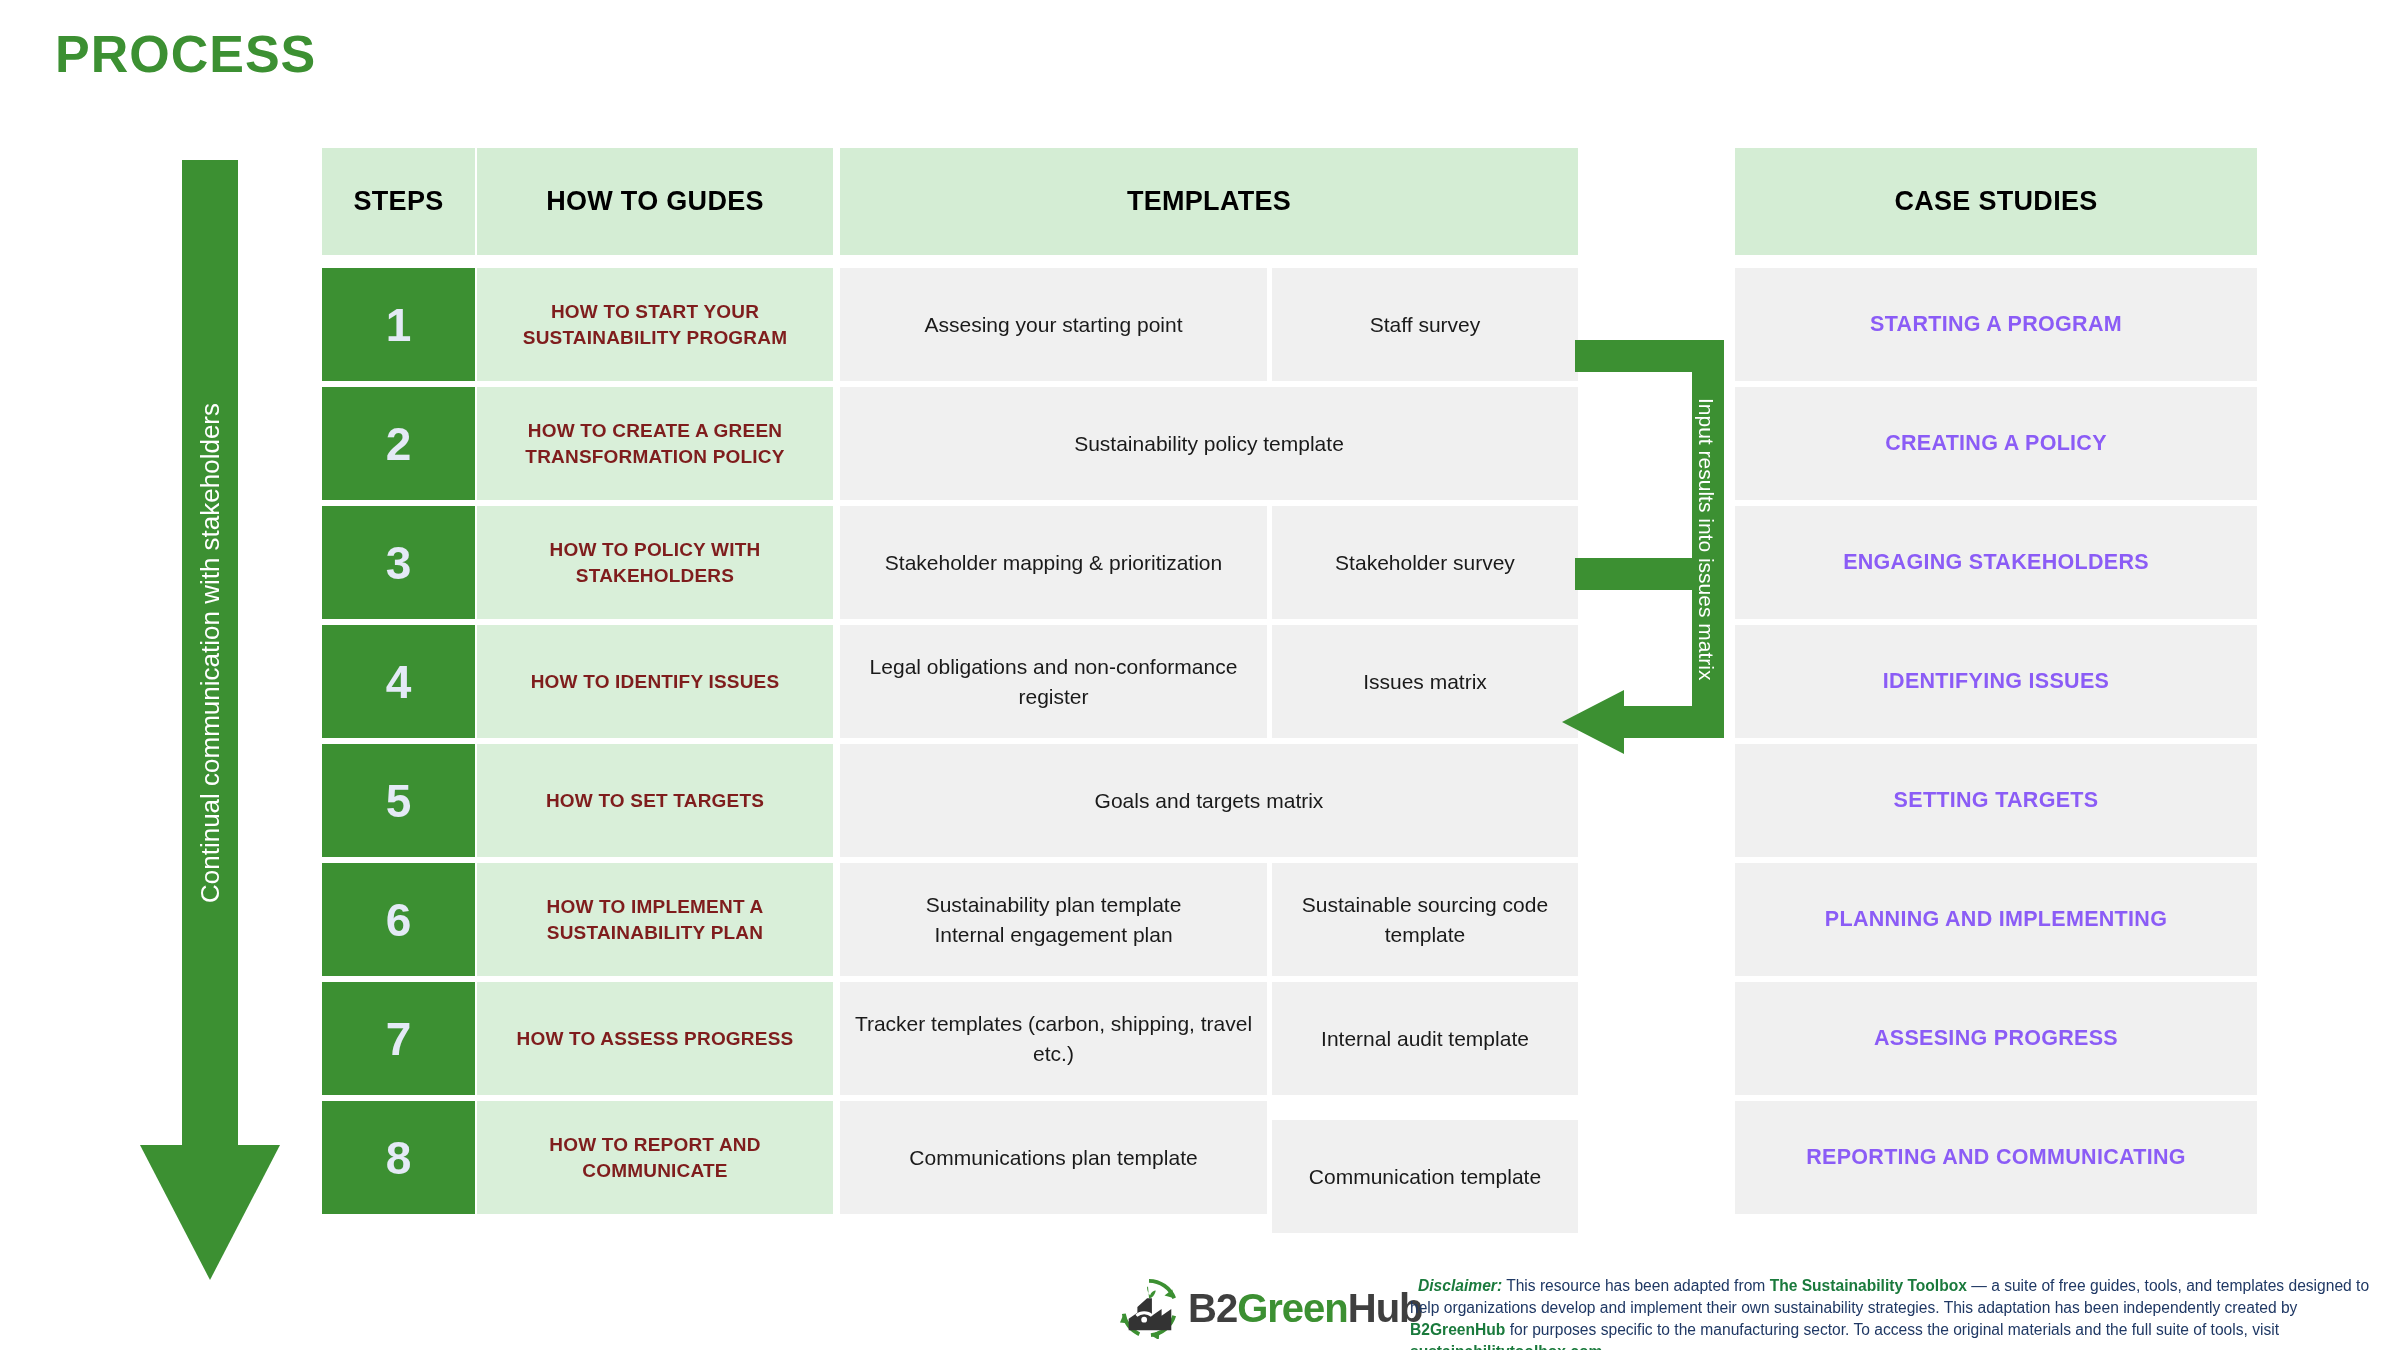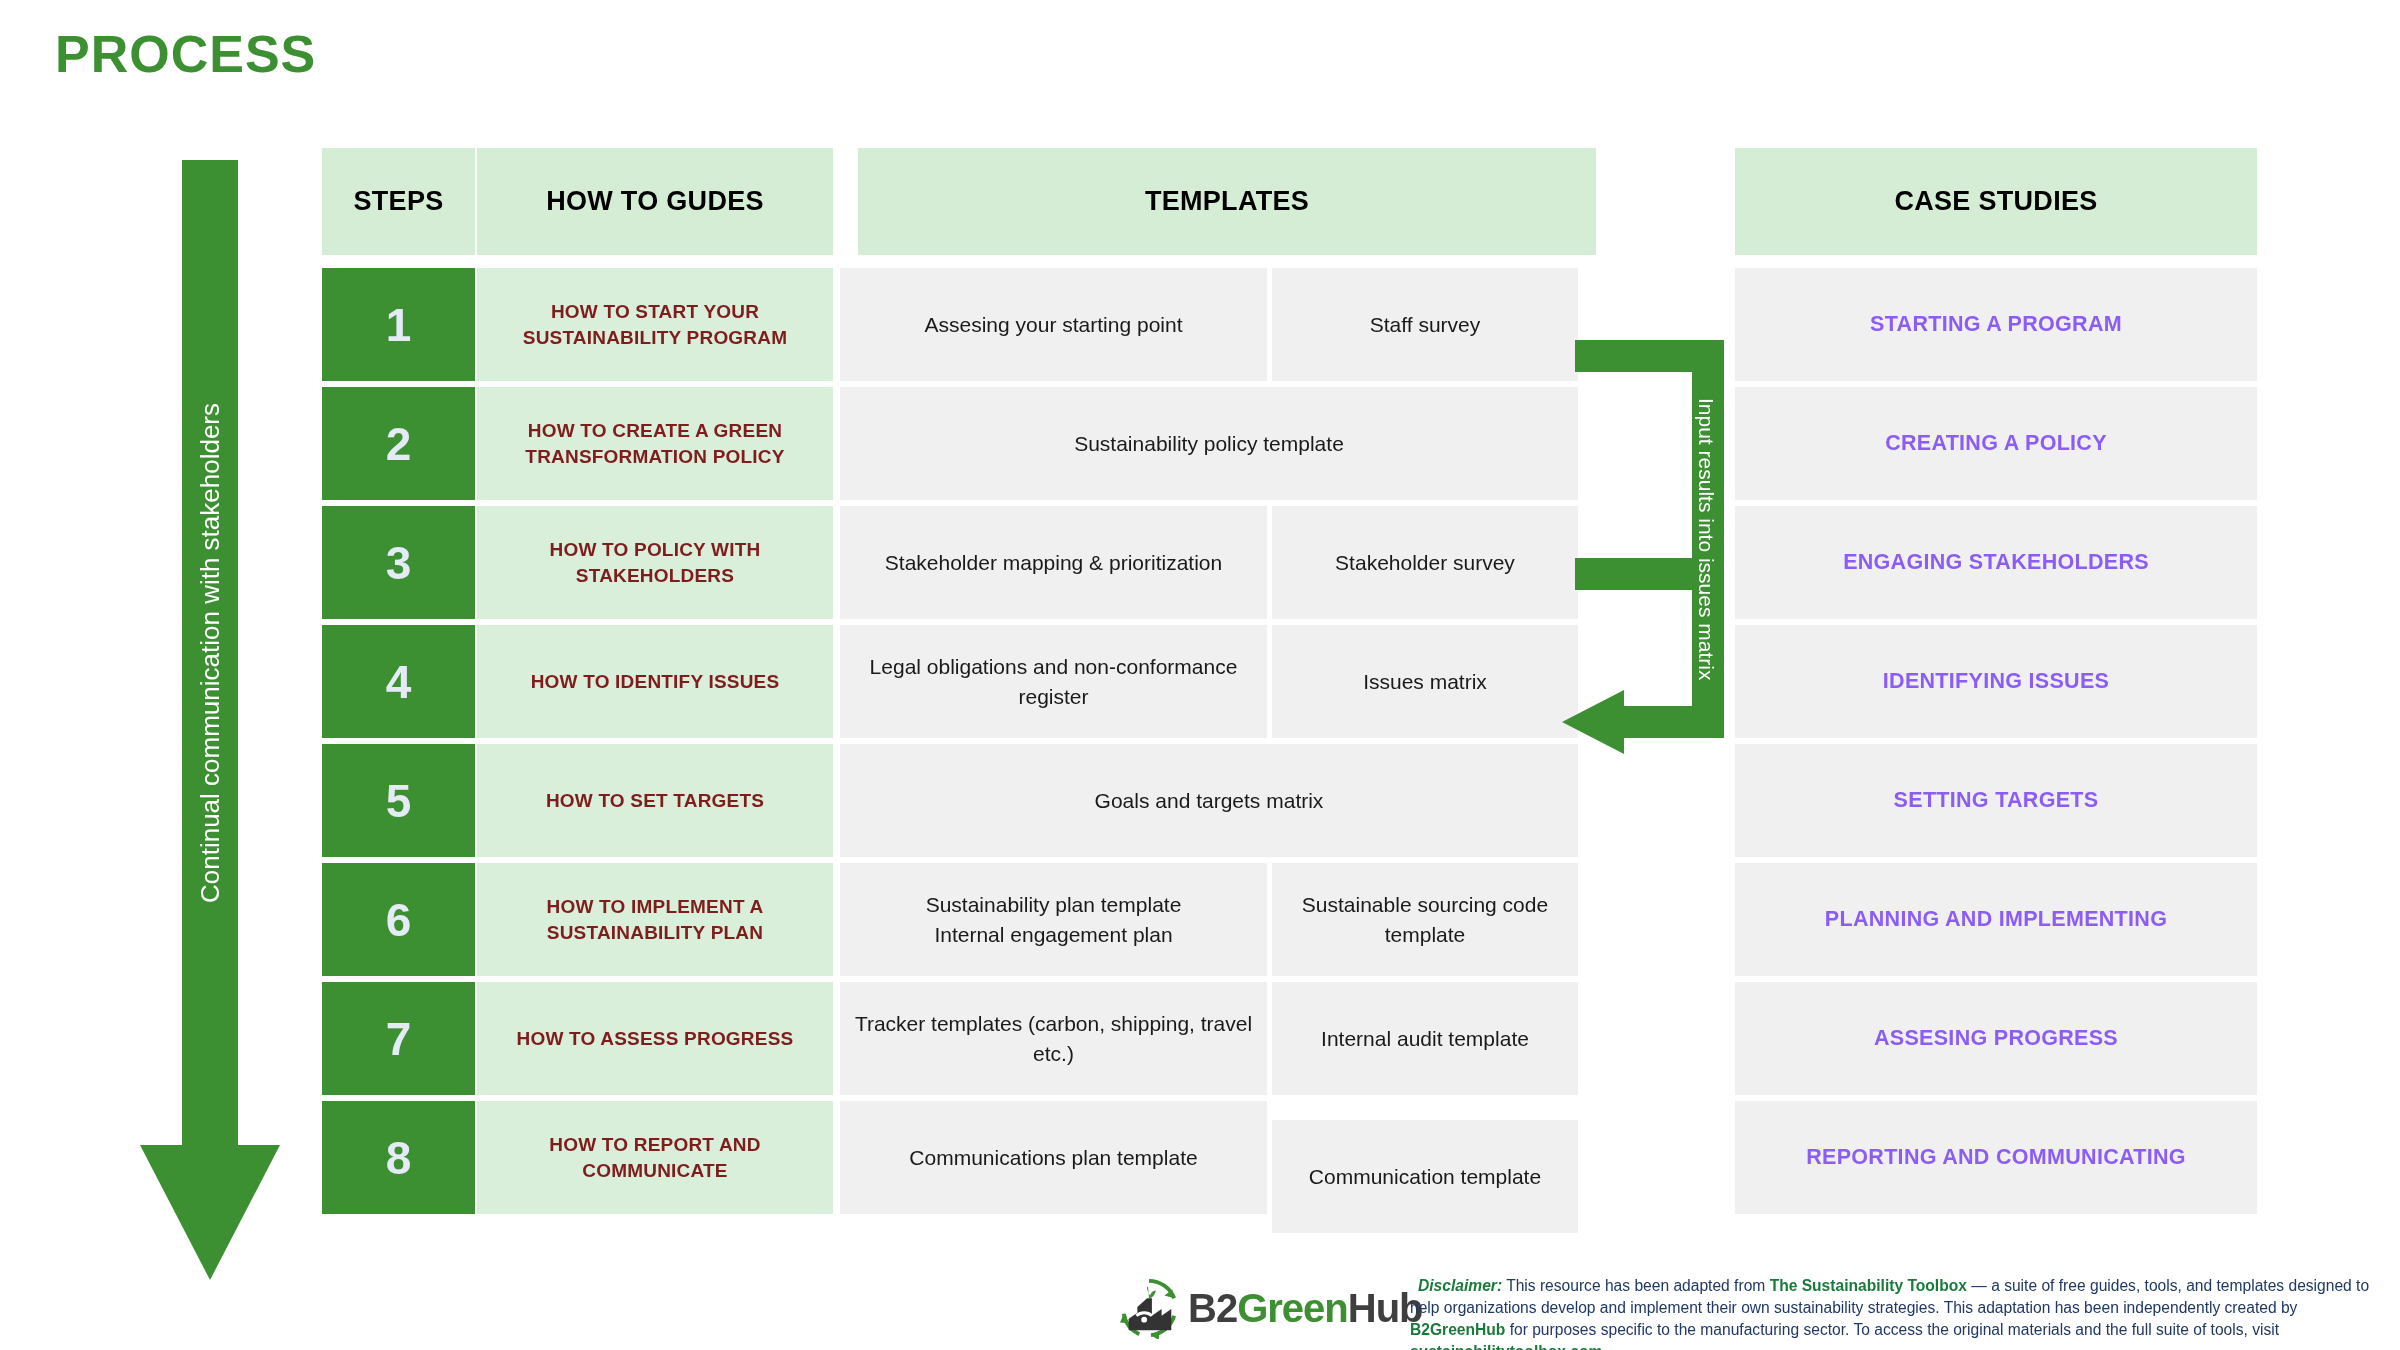--- a/index.html
+++ b/index.html
@@ -110,21 +110,21 @@
 
   <div id="left-arrow">
     <div id="left-arrow-shaft"></div>
     <div id="left-arrow-head"></div>
     <div id="left-arrow-label">Continual communication with stakeholders</div>
   </div>
 
   <div id="table-root">
       <div class="cell hdr" style="left: 322px; top: 148px; width: 153px; height: 107px;">STEPS</div>
       <div class="cell hdr" style="left: 477px; top: 148px; width: 356px; height: 107px;">HOW TO GUDES</div>
-      <div class="cell hdr" style="left: 840px; top: 148px; width: 738px; height: 107px; margin-left: 18px;">TEMPLATES</div>
+      <div class="cell hdr" style="left: 840px; top: 148px; width: 738px; height: 107px;">TEMPLATES</div>
       <div class="cell hdr" style="left: 1735px; top: 148px; width: 522px; height: 107px;">CASE STUDIES</div>
       <div class="cell step-cell" style="left: 322px; top: 268px; width: 153px; height: 113px;">1</div>
       <div class="cell guide-cell" style="left: 477px; top: 268px; width: 356px; height: 113px;">HOW TO START YOUR SUSTAINABILITY PROGRAM</div>
       <div class="cell tpl-cell" style="left: 840px; top: 268px; width: 427px; height: 113px; white-space: pre-line;">Assesing your starting point</div>
       <div class="cell tpl-cell" style="left: 1272px; top: 268px; width: 306px; height: 113px; white-space: pre-line;">Staff survey</div>
       <div class="cell case-cell" style="left: 1735px; top: 268px; width: 522px; height: 113px;">STARTING A PROGRAM</div>
       <div class="cell step-cell" style="left: 322px; top: 387px; width: 153px; height: 113px;">2</div>
       <div class="cell guide-cell" style="left: 477px; top: 387px; width: 356px; height: 113px;">HOW  TO CREATE A GREEN TRANSFORMATION POLICY</div>
       <div class="cell tpl-cell" style="left: 840px; top: 387px; width: 738px; height: 113px;">Sustainability policy template</div>
       <div class="cell case-cell" style="left: 1735px; top: 387px; width: 522px; height: 113px;">CREATING A POLICY</div>

